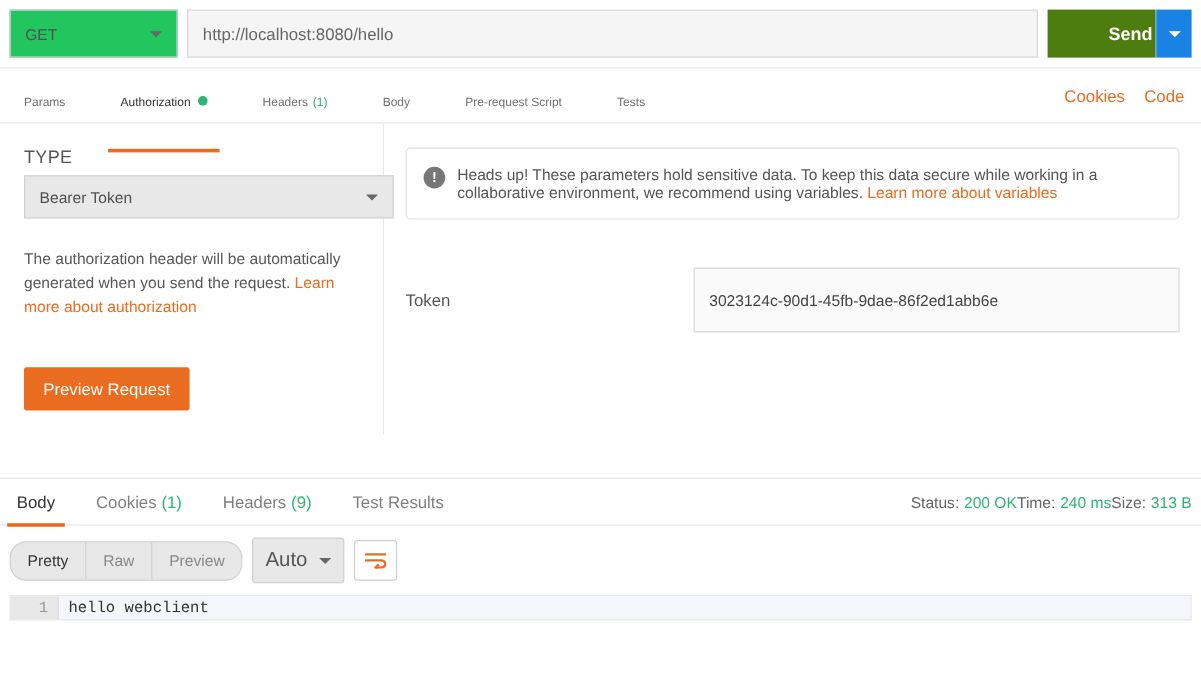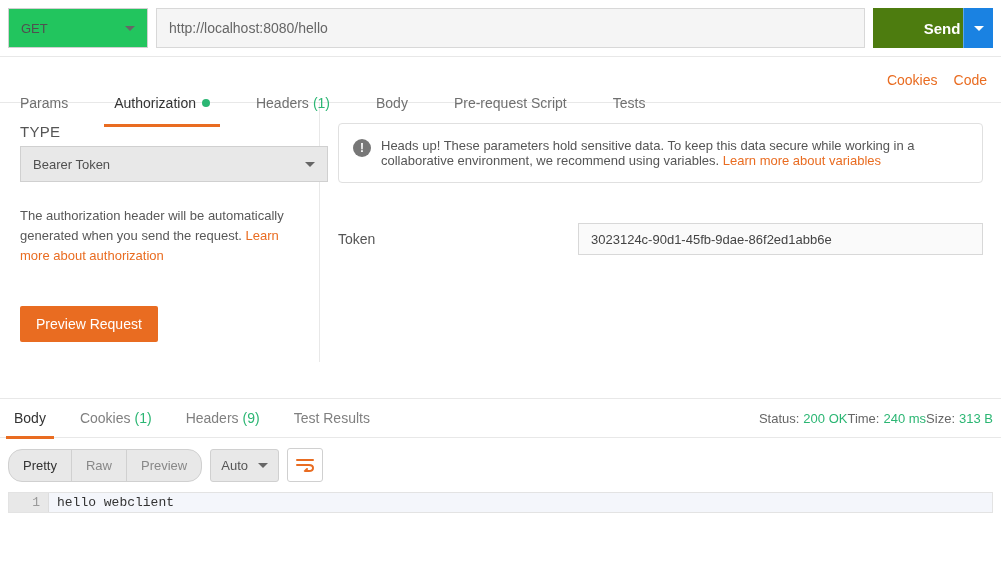--- a/index.html
+++ b/index.html
@@ -6,53 +6,53 @@
 body { font-family: -apple-system, BlinkMacSystemFont, "Segoe UI", Arial, sans-serif; font-size: 13px; color: #505050; width: 1001px; height: 563px; overflow: hidden; background: #fff; }
 .request-bar { display: flex; padding: 8px; gap: 8px; border-bottom: 1px solid #e8e8e8; }
 .method-select { width: 140px; height: 40px; background: #22c55e; border: 1px solid #d0d0d0; display: flex; align-items: center; padding: 0 12px; justify-content: space-between; cursor: pointer; }
 .chevron { width: 0; height: 0; border-left: 5px solid transparent; border-right: 5px solid transparent; border-top: 5px solid #666; }
 .url-input { flex: 1; height: 40px; background: #f5f5f5; border: 1px solid #d8d8d8; padding: 0 12px; font-size: 14px; color: #666; outline: none; }
 .send-group { display: flex; }
 .send-btn { height: 40px; width: 90px; background: #4d7c0f; color: #fff; border: none; font-size: 15px; font-weight: 600; cursor: pointer; padding-left: 48px; }
 .send-drop { height: 40px; width: 30px; background: #1a82e2; border: none; border-left: 1px solid rgba(255,255,255,0.3); cursor: pointer; display: flex; align-items: center; justify-content: center; }
 .send-drop .chevron { border-top-color: #fff; }
 .tabs-row { display: flex; align-items: center; padding: 0 14px; height: 46px; border-bottom: 1px solid #e8e8e8; }
-.tab { padding: 0 6px; margin-right: 34px; height: 46px; display: flex; align-items: center; cursor: pointer; color: #707070; font-size: 14px; position: relative; margin-top: 46px; }
+.tab { padding: 0 6px; margin-right: 34px; height: 46px; display: flex; align-items: flex-start; cursor: pointer; color: #707070; font-size: 10px; position: relative; margin-top: 46px; }
 .tab.active { color: #333; }
 .tab.active::after { content: ''; position: absolute; bottom: -1px; left: -4px; right: -4px; height: 3px; background: #e96c21; }
 .dot-indicator { width: 8px; height: 8px; border-radius: 50%; background: #2bb673; margin-left: 6px; }
 .count { color: #2bb673; margin-left: 4px; }
 .spacer { flex: 1; }
 .right-link { color: #e96c21; font-size: 14px; margin-left: 16px; cursor: pointer; }
 .auth-body { display: flex; }
 .left-panel { width: 320px; padding: 20px; border-right: 1px solid #e8e8e8; }
 .type-label { font-size: 15px; letter-spacing: 0.3px; color: #555; margin-bottom: 6px; }
 .type-select { width: 308px; height: 36px; background: #e8e8e8; border: 1px solid #d0d0d0; display: flex; align-items: center; justify-content: space-between; padding: 0 12px; cursor: pointer; font-size: 13px; margin-bottom: 24px; }
 .help-text { font-size: 13px; line-height: 1.55; color: #585858; margin-bottom: 40px; max-width: 270px; }
 .help-text a { color: #e96c21; text-decoration: none; }
 .preview-btn { background: #e96c21; color: #fff; border: none; padding: 10px 16px; font-size: 14px; cursor: pointer; border-radius: 2px; }
 .right-panel { flex: 1; padding: 20px 18px; }
 .banner { border: 1px solid #e0e0e0; border-radius: 4px; padding: 14px 14px; display: flex; align-items: flex-start; gap: 10px; font-size: 13px; color: #555; }
 .banner-icon { width: 18px; height: 18px; border-radius: 50%; background: #777; color: #fff; display: flex; align-items: center; justify-content: center; font-size: 12px; font-weight: bold; flex-shrink: 0; margin-top: 1px; }
 .banner a { color: #e96c21; text-decoration: none; }
 .token-row { display: flex; align-items: center; margin-top: 40px; }
 .token-label { width: 240px; font-size: 14px; color: #555; }
-.token-input { flex: 1; height: 32px; border: 1px solid #d8d8d8; padding: 0 12px; font-size: 13px; color: #444; outline: none; background: #fafafa; }
+.token-input { flex: 1; height: 54px; border: 1px solid #d8d8d8; padding: 0 12px; font-size: 13px; color: #444; outline: none; background: #fafafa; }
 .response-tabs { display: flex; align-items: center; padding: 0 8px; height: 40px; border-top: 1px solid #e8e8e8; border-bottom: 1px solid #e8e8e8; margin-top: 36px; }
 .rtab { padding: 0 6px; margin-right: 22px; height: 40px; display: flex; align-items: center; cursor: pointer; color: #808080; font-size: 14px; position: relative; }
 .rtab.active { color: #333; }
 .rtab.active::after { content: ''; position: absolute; bottom: -1px; left: -2px; right: -2px; height: 3px; background: #e96c21; }
 .status-group { display: flex; font-size: 13px; color: #666; }
 .status-group .val { color: #2bb673; margin-left: 4px; }
 .toolbar { display: flex; align-items: center; padding: 10px 8px; gap: 8px; }
 .btn-group { display: flex; background: #e8e8e8; border: 1px solid #d0d0d0; border-radius: 14px; overflow: hidden; }
 .btn-group button { border: none; background: transparent; padding: 8px 14px; font-size: 13px; color: #888; cursor: pointer; border-right: 1px solid #d0d0d0; }
 .btn-group button:last-child { border-right: none; }
 .btn-group button.active { color: #333; }
-.auto-select { display: flex; align-items: center; background: #e8e8e8; border: 1px solid #d0d0d0; border-radius: 3px; padding: 8px 10px; font-size: 13px; color: #555; gap: 10px; cursor: pointer; }
+.auto-select { display: flex; align-items: center; background: #e8e8e8; border: 1px solid #d0d0d0; border-radius: 3px; padding: 8px 10px; font-size: 17px; color: #555; gap: 10px; cursor: pointer; }
 .wrap-btn { background: #fff; border: 1px solid #d0d0d0; border-radius: 3px; width: 36px; height: 34px; display: flex; align-items: center; justify-content: center; cursor: pointer; }
 .code-area { border: 1px solid #e3e3e3; margin: 0 8px; }
 .code-line { display: flex; font-family: "Courier New", monospace; font-size: 13px; background: #f4f6fb; }
 .gutter { width: 40px; text-align: right; padding: 2px 8px; color: #999; border-right: 1px solid #ddd; background: #e8e8e8; }
 .src { padding: 2px 8px; color: #333; flex: 1; }
 </style>
 </head>
 <body>
 
 <div class="request-bar">

